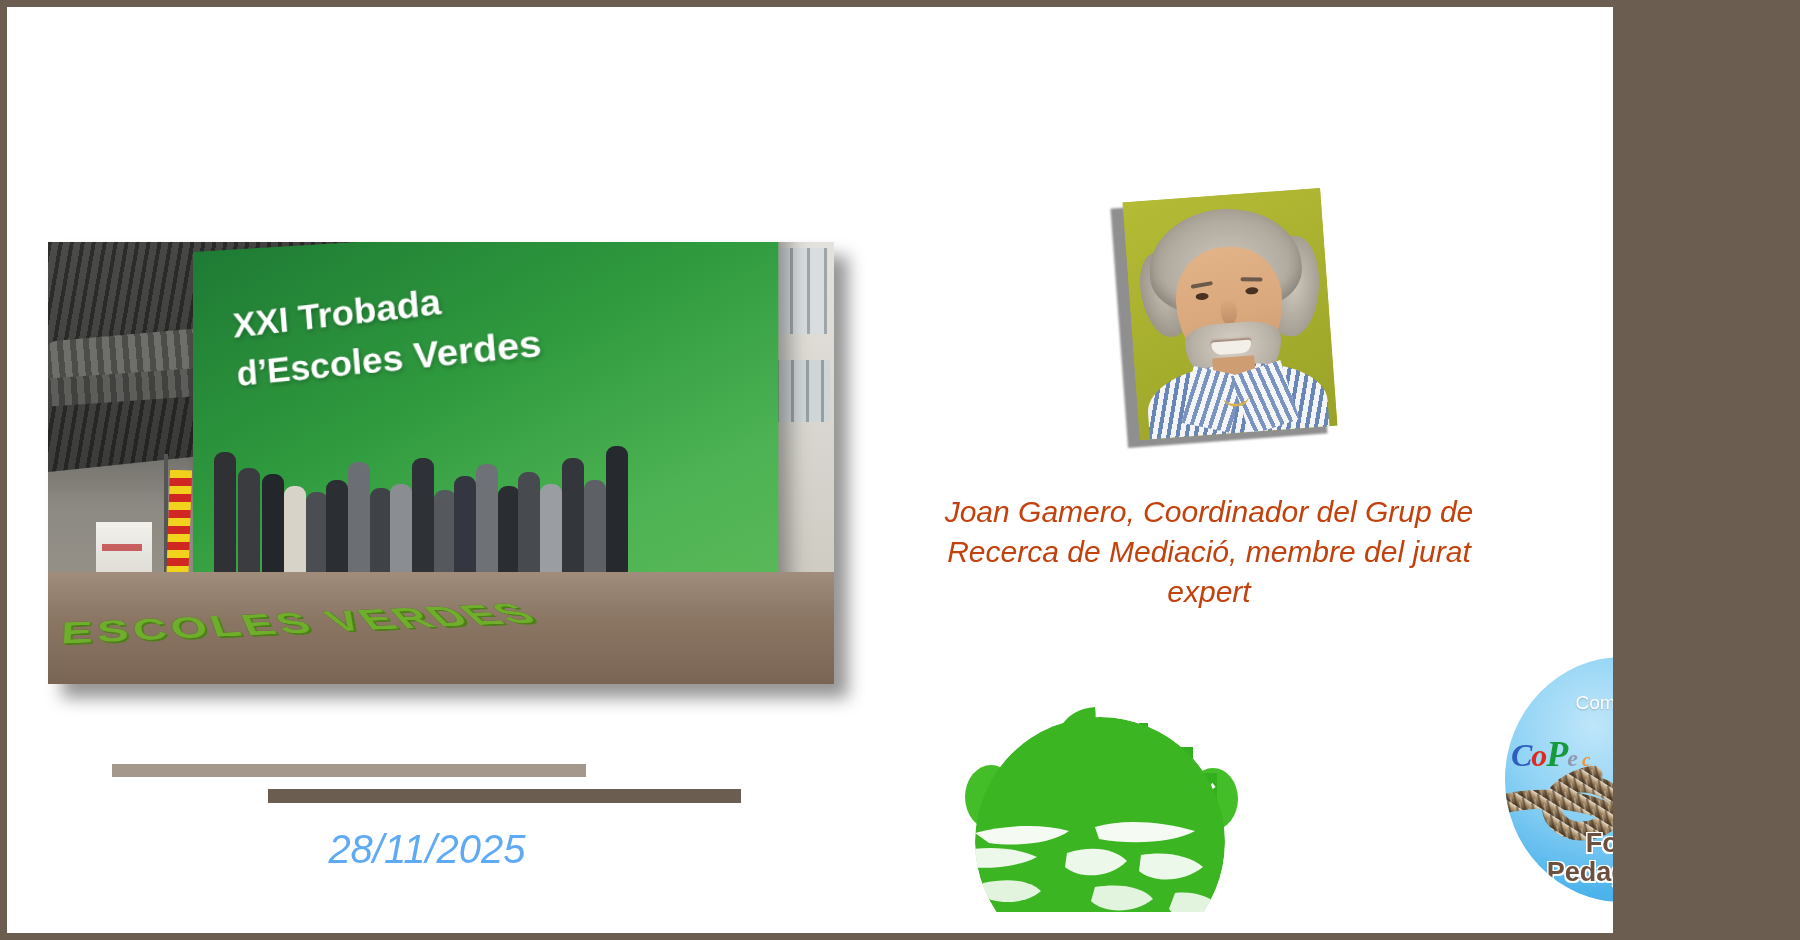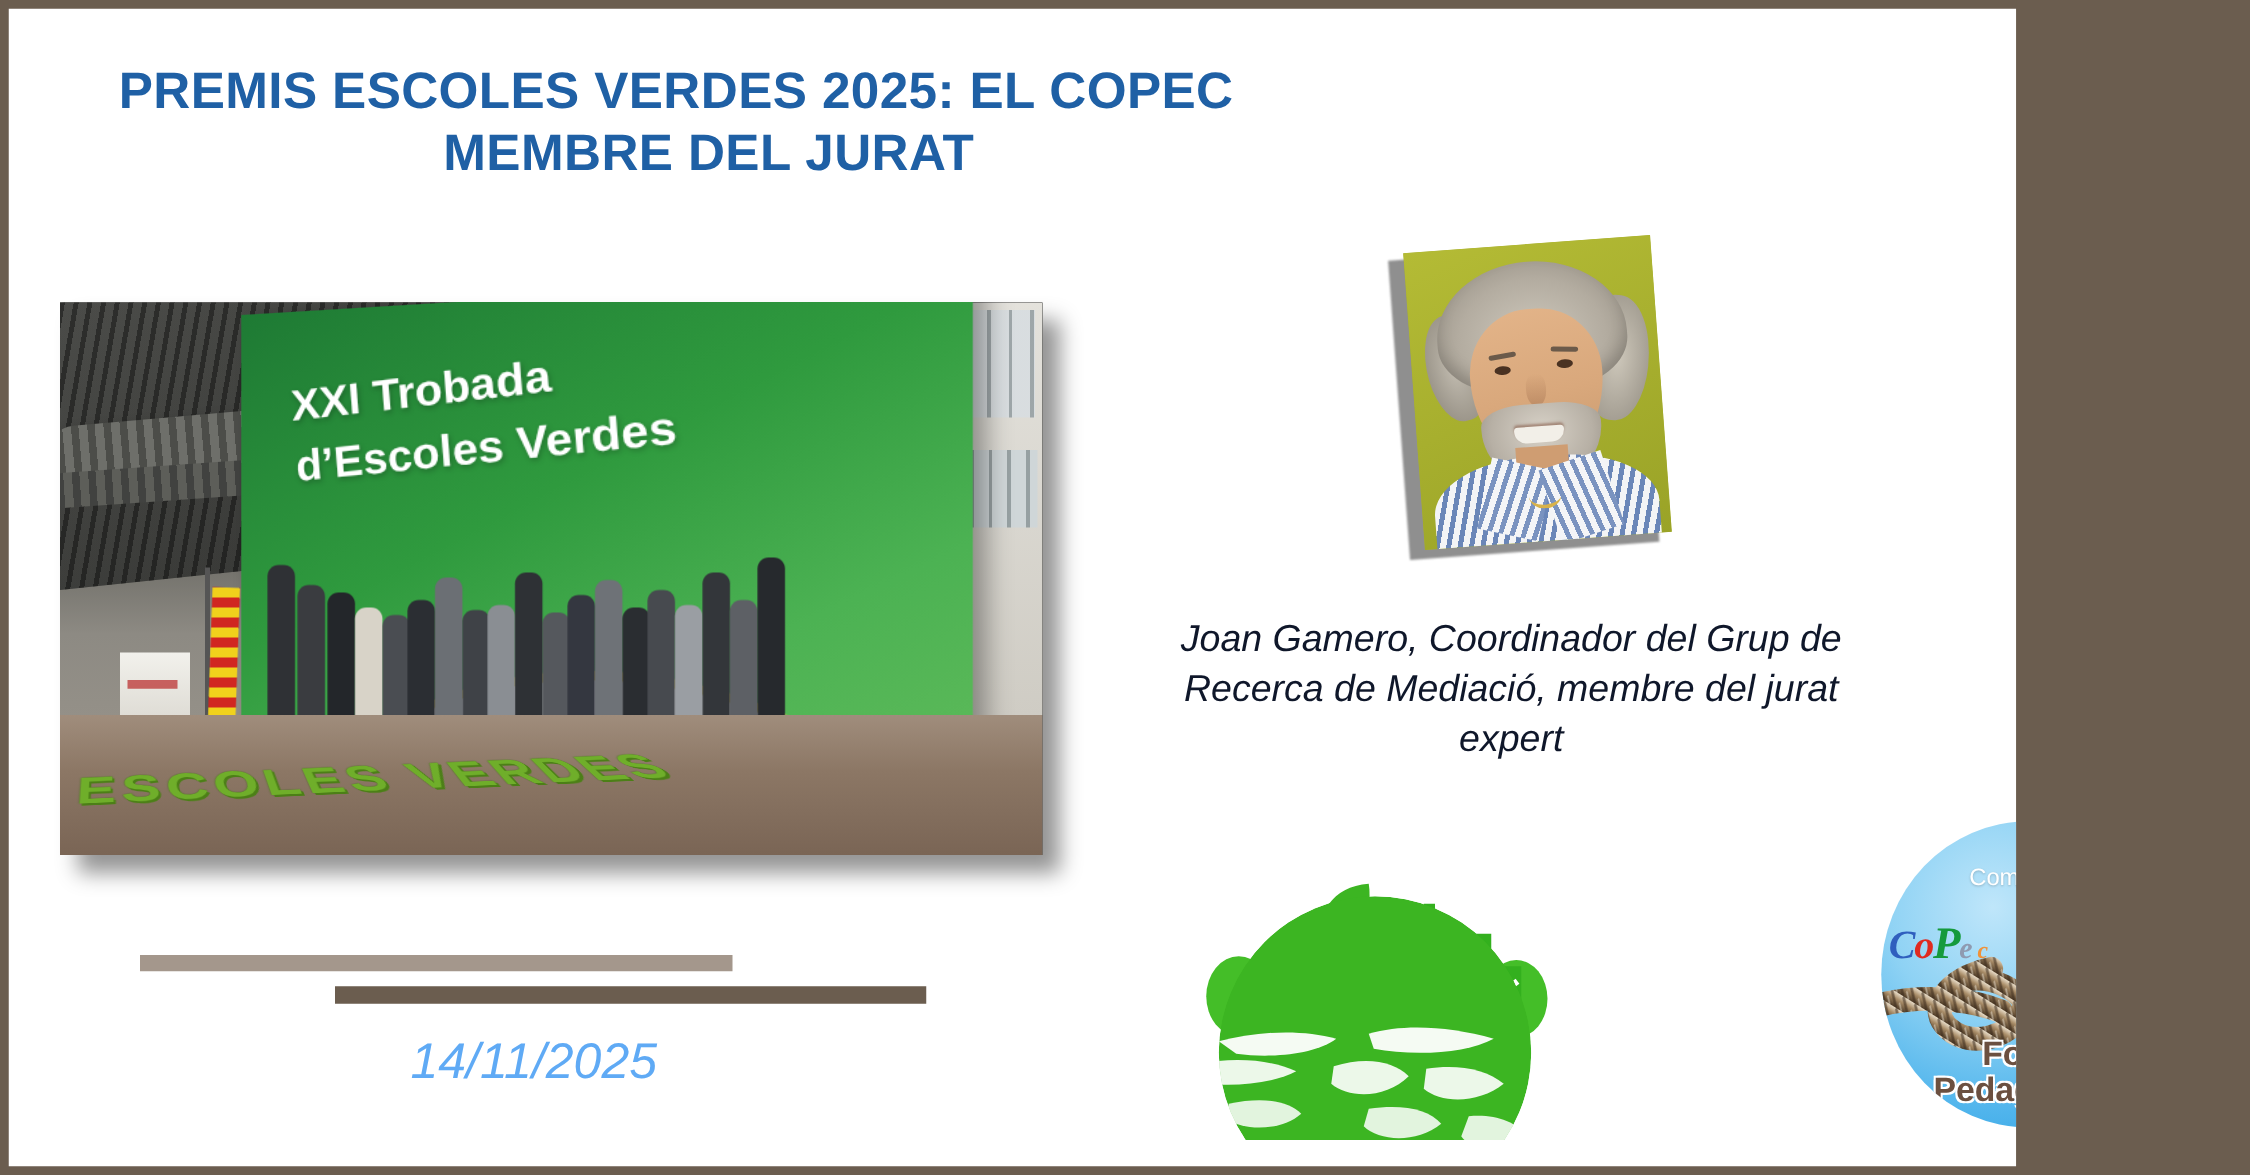--- a/index.html
+++ b/index.html
@@ -239,21 +239,21 @@
   }
   .p-chain{
     position:absolute;left:86px;bottom:26px;width:26px;height:18px;
     border-bottom:3px solid #d8b24a;border-radius:0 0 50% 50%;
   }
 
   
   .caption{
     position:absolute;
     left:912px;top:485px;width:580px;
-    color:#0f172a;
+    color:#c2410c;
     font-size:30px;
     font-style:italic;
     line-height:1.33;
     text-align:center;
   }
 
   
   .bar-light{
     position:absolute;left:105px;top:757px;width:474px;height:13px;
     background:#A4978C;
@@ -319,24 +319,20 @@
       -1.5px -1.5px 0 #fff, 1.5px -1.5px 0 #fff,
       -1.5px 1.5px 0 #fff, 1.5px 1.5px 0 #fff;
   }
   .copec-bottom span{display:block;}
 </style>
 </head>
 <body>
 
 <div class="slide">
 
-  <div class="title">
-    <span class="l1">PREMIS ESCOLES VERDES 2025: EL COPEC</span>
-    <span class="l2">MEMBRE DEL JURAT</span>
-  </div>
 
   <div class="photo-wrap">
     <div class="ph-hall"></div>
     <div class="ph-ceiling"></div>
     <div class="ph-duct"></div>
     <div class="ph-duct2"></div>
     <div class="ph-wallR">
       <div class="ph-winR"></div>
       <div class="ph-winR2"></div>
     </div>
@@ -402,21 +398,21 @@
       <div class="p-collarL"></div>
       <div class="p-collarR"></div>
       <div class="p-chain"></div>
     </div>
   </div>
 
   <div class="caption">Joan Gamero, Coordinador del Grup de Recerca de Mediació, membre del jurat expert</div>
 
   <div class="bar-light"></div>
   <div class="bar-dark"></div>
-  <div class="date">14/11/2025</div>
+  <div class="date">28/11/2025</div>
 
   <div class="eco">
     <svg viewBox="0 0 310 265" xmlns="http://www.w3.org/2000/svg" aria-hidden="true">
       <defs>
         <clipPath id="globeClip">
             <circle cx="155" cy="195" r="125"></circle>
           </clipPath>
       </defs>
 
       <g fill="#3CB522">

